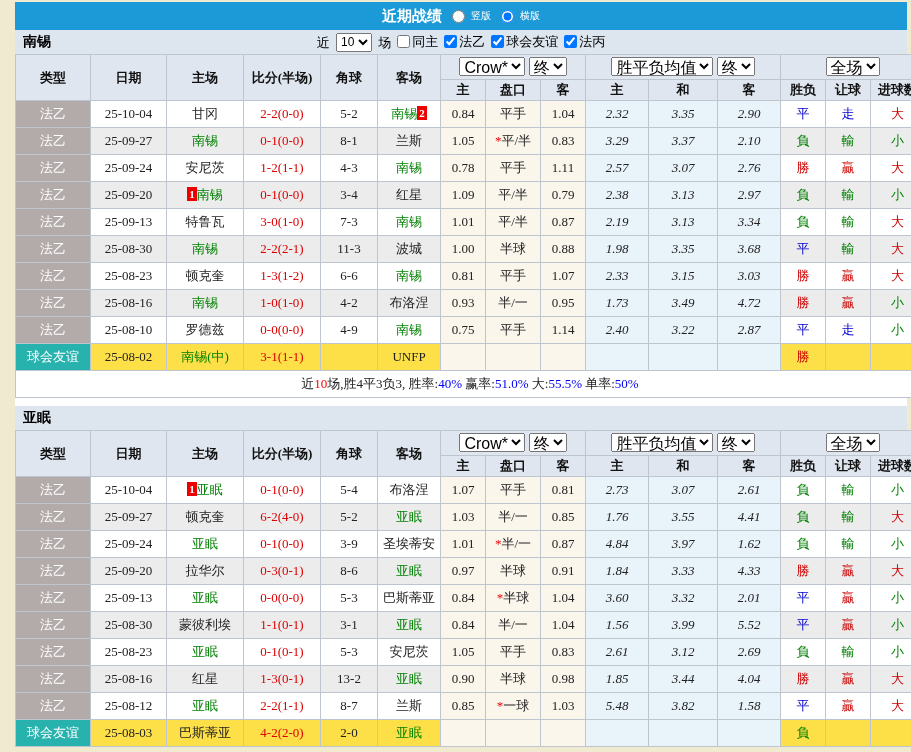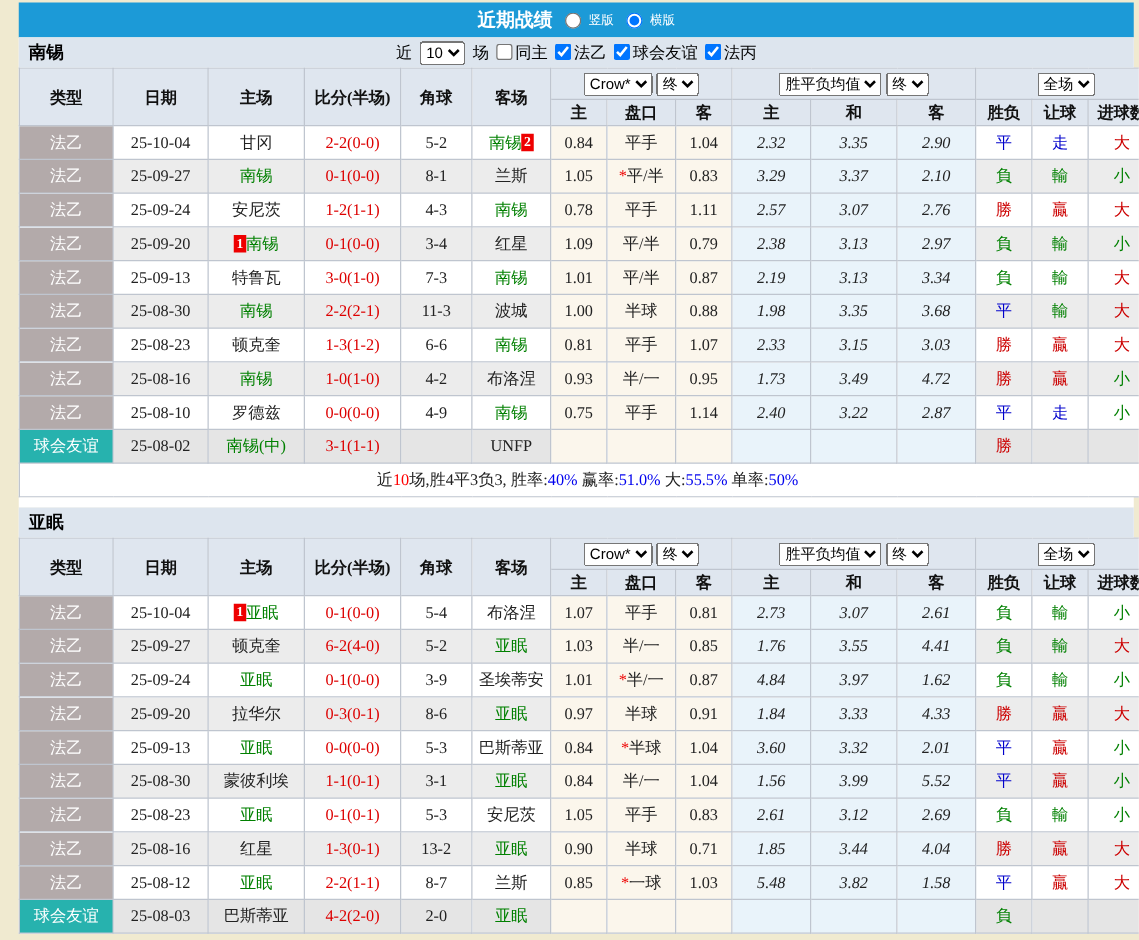--- a/index.html
+++ b/index.html
@@ -40,26 +40,26 @@
   .sec-header .cb-label { margin-left:1px; }
 
   table { width:100%; border-collapse:collapse; table-layout:fixed; background:#fff; }
   th,td {
     border:1px solid #bfc5cf; text-align:center; white-space:nowrap; overflow:hidden;
     padding:0; font-size:13px;
   }
   thead th { background:#dfe6ef; color:#111; font-weight:bold; }
   thead tr.grp-row th { height:25px; }
   thead tr.sub-row th { height:21px; }
-  thead select { font-size:12px; height:19px; max-width:96%; }
+  thead select { font-size:16px; height:19px; max-width:96%; }
 
   tbody td { height:27px; color:#222; }
   tr.alt td.plain { background:#ececec; }
   td.plain { background:#fff; }
-  tr.friendly td.plain { background:#e5e5e5; }
+  tr.friendly td.plain { background:#fde047; }
 
   td.c-type { background:#b3aaaa; color:#fff; }
   tr.friendly td.c-type { background:#27b2ae; }
   td.c-odd { background:#fbf6ec; }
   td.c-avg { background:#e9f3fa;font-style:italic; }
   td.c-score { color:#dd0000; }
 
   .green { color:#008000; }
   .red   { color:#cc0000; }
   .blue  { color:#0000cc; }
@@ -500,21 +500,21 @@
           </tr>
           <tr class="alt">
             <td class="c-type">法乙</td>
             <td class="plain">25-08-16</td>
             <td class="plain"><span><span class="black">红星</span></span></td>
             <td class="plain c-score">1-3(0-1)</td>
             <td class="plain">13-2</td>
             <td class="plain"><span><span class="green">亚眠</span></span></td>
             <td class="c-odd">0.90</td>
             <td class="c-odd">半球</td>
-            <td class="c-odd">0.71</td>
+            <td class="c-odd">0.98</td>
             <td class="c-avg">1.85</td>
             <td class="c-avg">3.44</td>
             <td class="c-avg">4.04</td>
             <td class="plain red">勝</td>
             <td class="plain red">贏</td>
             <td class="plain red">大</td>
           </tr>
           <tr>
             <td class="c-type">法乙</td>
             <td class="plain">25-08-12</td>

